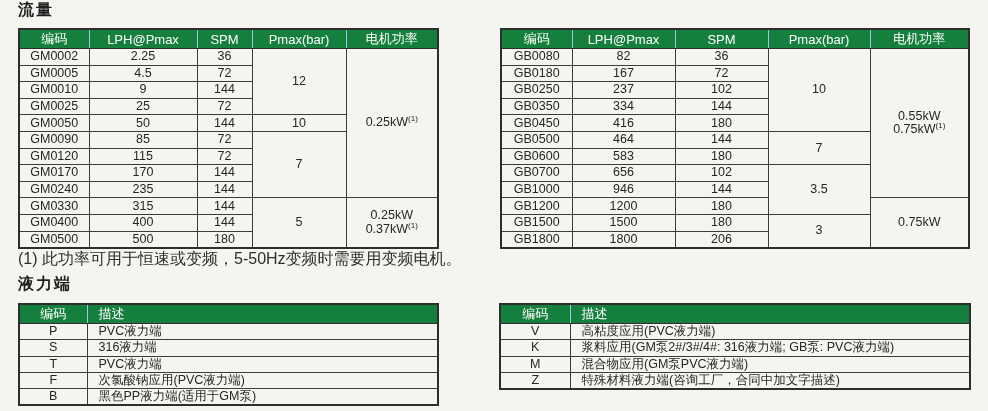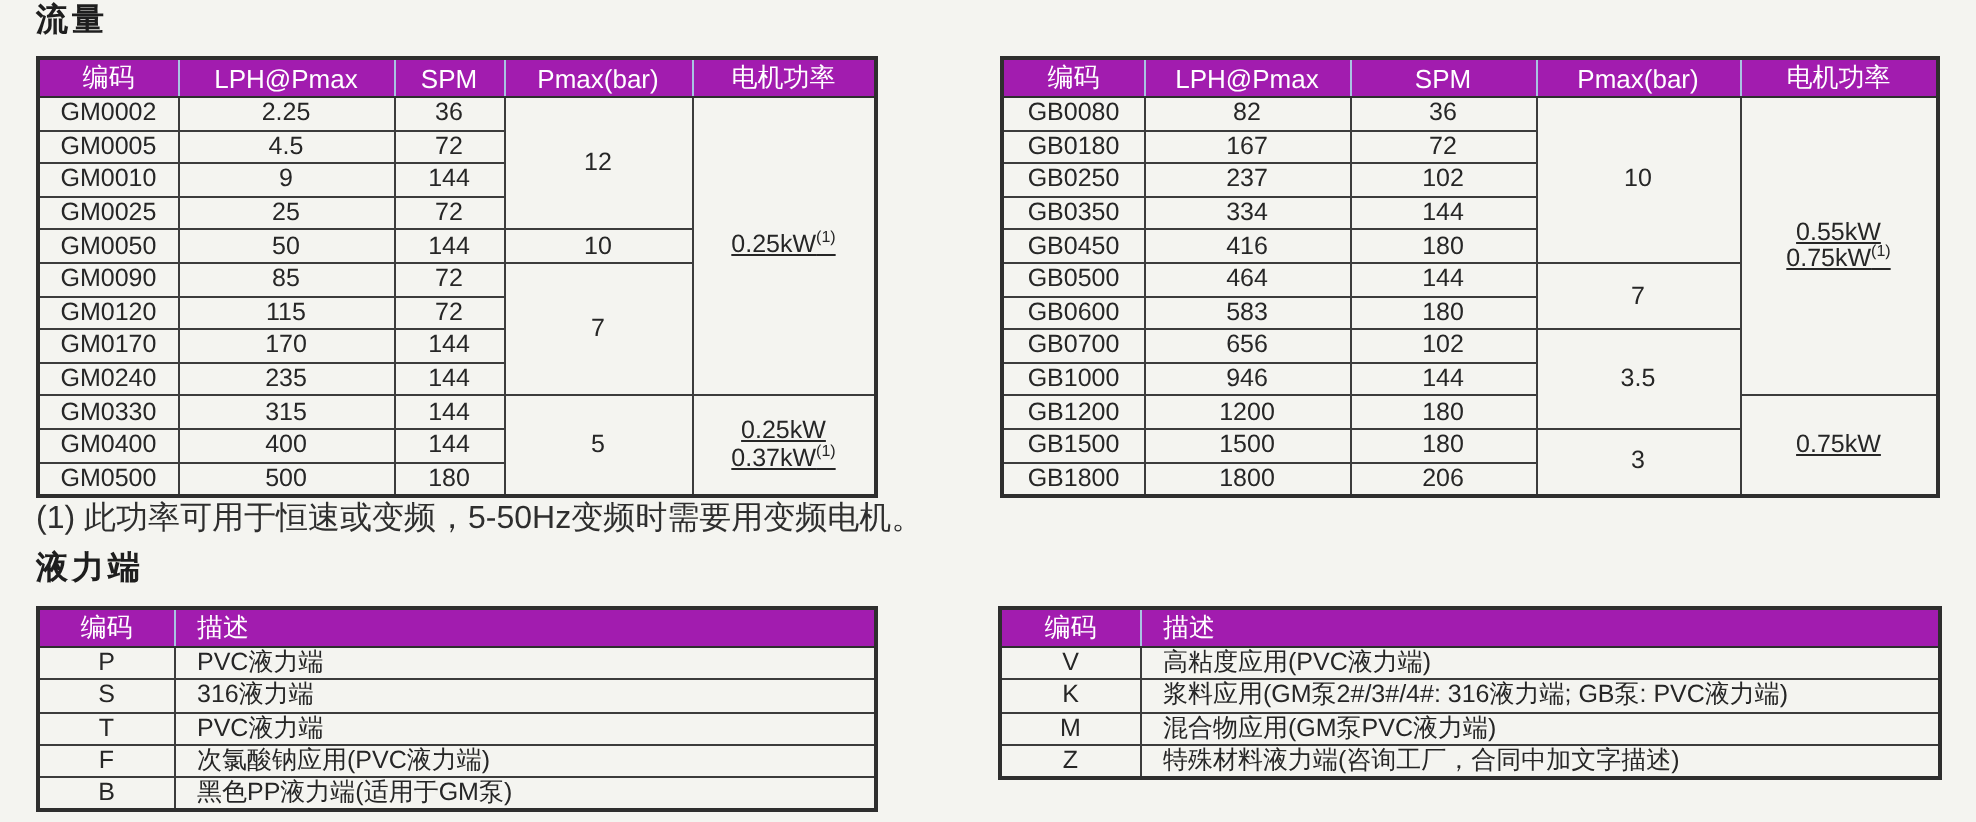--- a/index.html
+++ b/index.html
@@ -9,33 +9,33 @@
     font-family:"Liberation Sans","DejaVu Sans",sans-serif;
   }
   .section-title{
     position:absolute;font-size:16px;font-weight:bold;letter-spacing:2px;color:#1e1e1e;
   }
   table{
     position:absolute;border-collapse:collapse;table-layout:fixed;
     border:2px solid #2e2e2e;background:transparent;
   }
   th{
-    background:#a21caf;color:#ffffff;font-weight:normal;font-size:13px;
+    background:#15803d;color:#ffffff;font-weight:normal;font-size:13px;
     height:18px;padding:0 2px;text-align:center;
     border-top:1px solid #2e2e2e;border-bottom:1px solid #2e2e2e;
     border-right:1px solid #a9c2e2;
   }
   th:first-child{border-left:1px solid #2e2e2e;}
   th:last-child{border-right:1px solid #2e2e2e;}
   td{
     border:1px solid #3c3c3c;font-size:12.5px;text-align:center;
     height:15.6px;padding:0 2px;line-height:1.05;
   }
   .flow-table td{height:15.6px;}
-  .pline{line-height:13.5px;white-space:nowrap;text-decoration:underline;}
+  .pline{line-height:13.5px;white-space:nowrap;}
   sup{font-size:8px;line-height:0;}
   .footnote{position:absolute;font-size:16px;color:#2e2e2e;}
   .hyd-table th{height:16px;}
   .hyd-table td{height:15.3px;}
   .hyd-table .desc{text-align:left;padding-left:11px;}
   th.desc{text-align:left;padding-left:5px;}
   
   #gm-table{left:18px;top:28px;width:419px;}
   #gb-table{left:500px;top:28px;width:468px;}
   #hl-table{left:18px;top:303px;width:419px;}

